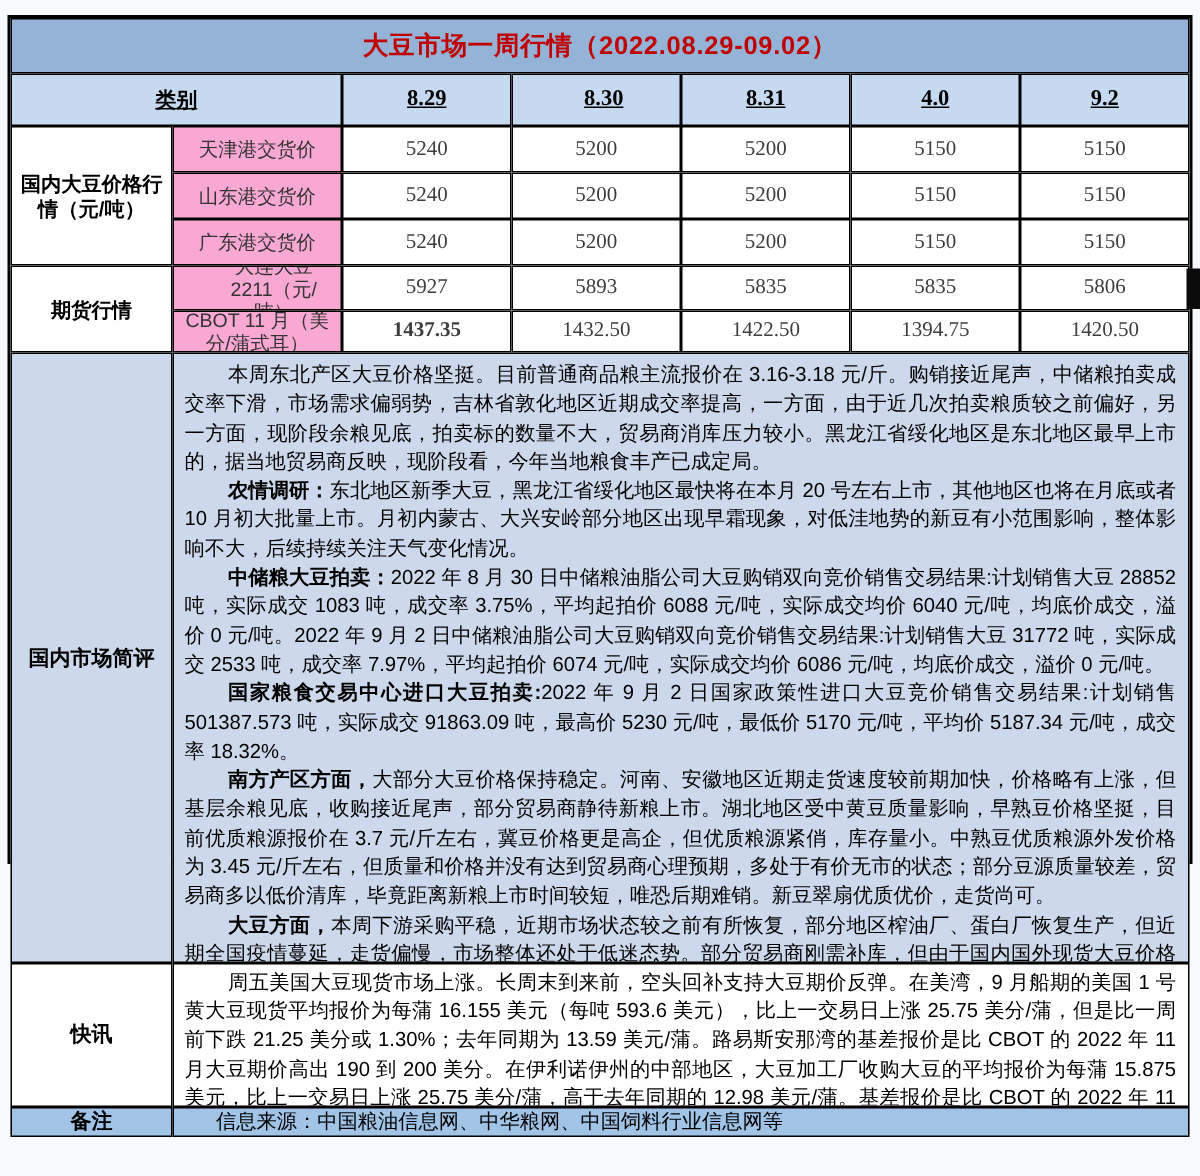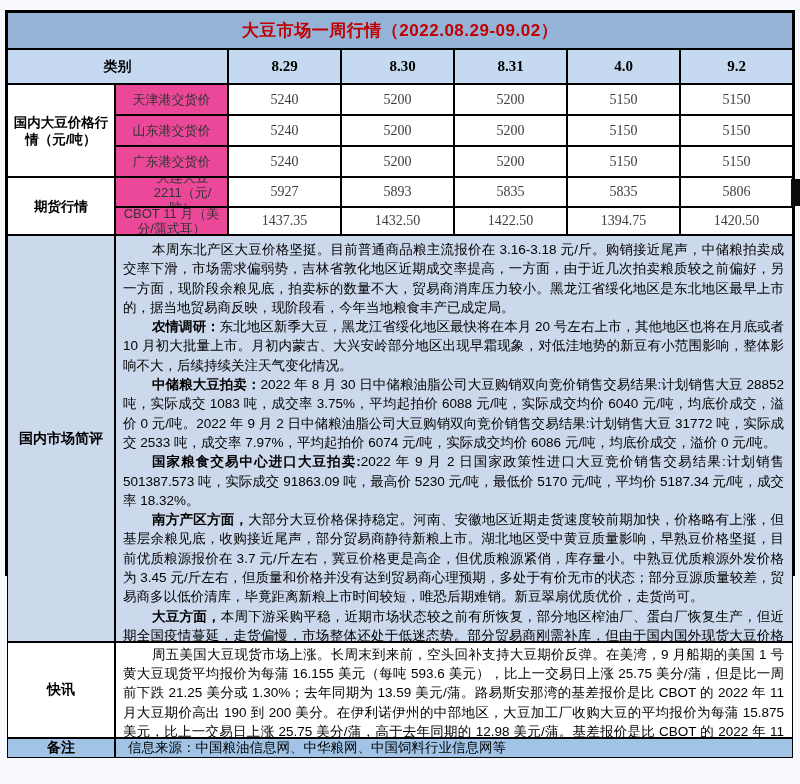--- a/index.html
+++ b/index.html
@@ -18,44 +18,44 @@
   .cell{
     border:1px solid #000;box-sizing:border-box;
     display:flex;align-items:center;justify-content:center;
     text-align:center;overflow:hidden;
   }
   .title-cell{
     grid-row:1;grid-column:1/-1;background:var(--title-bg,#95B3D7);
     color:var(--title-text,#C00000);font-weight:bold;font-size:17px;
     letter-spacing:.5px;
   }
-  .hdr{background:var(--header-bg,#C5DAF1);font-weight:bold;font-size:14px;}
+  .hdr{background:var(--header-bg,#C5DAF1);font-weight:bold;font-size:14px;text-decoration:underline;}
   .date-hdr{font-family:"Liberation Serif",serif;font-size:15px;}
   .group-label{font-weight:bold;font-size:13.5px;line-height:17px;padding:0 4px;background:#fff;}
-  .sub-label{font-size:13px;color:#333;line-height:15px;padding:0 6px;background:#ec4899;}
+  .sub-label{font-size:13px;color:#333;line-height:15px;padding:0 6px;background:#f9a8d4;}
   .val{font-family:"Liberation Serif",serif;font-size:14px;color:#3d3d3d;background:#fff;}
   .review-label{grid-row:8;grid-column:1;background:var(--review-bg,#CCD8EC);font-weight:bold;font-size:14px;}
   .review-body{
     grid-row:8;grid-column:2/-1;background:var(--review-bg,#CCD8EC);
     border:1px solid #000;box-sizing:border-box;
     padding:4px 8px 2px 7px;font-size:13.5px;line-height:19.3px;
     text-align:justify;overflow:hidden;
   }
   .flash-label{grid-row:9;grid-column:1;background:#fff;font-weight:bold;font-size:14px;}
   .flash-body{
     grid-row:9;grid-column:2/-1;background:#fff;
     border:1px solid #000;box-sizing:border-box;
     padding:2px 8px 2px 7px;font-size:13.5px;line-height:19.2px;
     text-align:justify;overflow:hidden;
   }
   .note-label{grid-row:10;grid-column:1;background:var(--note-bg,#A0C3E6);font-weight:bold;font-size:14px;}
   .note-body{
     grid-row:10;grid-column:2/-1;background:var(--note-bg,#A0C3E6);
     border:1px solid #000;box-sizing:border-box;
-    display:flex;align-items:center;padding-left:12px;font-size:13.5px;
+    display:flex;align-items:center;padding-left:28px;font-size:13.5px;
   }
   .para{text-indent:2.15em;margin:0;}
   .lead{font-weight:bold;}
   .edge-marker{position:absolute;left:791px;top:179px;width:9px;height:27px;background:#0b0b0b;}
 </style>
 </head>
 <body style="--title-bg: #95B3D7; --title-text: #C00000; --header-bg: #C5DAF1; --review-bg: #CCD8EC; --note-bg: #A0C3E6;">
 
 <div class="frame">
 
@@ -94,21 +94,21 @@
   <div class="cell group-label" style="grid-row:6/8;grid-column:1;">期货行情</div>
 
   <div class="cell sub-label" style="grid-row:6;grid-column:2;padding-left:28px;">大连大豆 2211（元/吨）</div>
   <div class="cell val" style="grid-row:6;grid-column:3;">5927</div>
   <div class="cell val" style="grid-row:6;grid-column:4;">5893</div>
   <div class="cell val" style="grid-row:6;grid-column:5;">5835</div>
   <div class="cell val" style="grid-row:6;grid-column:6;">5835</div>
   <div class="cell val" style="grid-row:6;grid-column:7;">5806</div>
 
   <div class="cell sub-label" style="grid-row:7;grid-column:2;">CBOT 11 月（美分/蒲式耳）</div>
-  <div class="cell val" style="grid-row:7;grid-column:3;">1437.35</div>
+  <div class="cell val" style="grid-row:7;grid-column:3;font-weight:bold;">1437.35</div>
   <div class="cell val" style="grid-row:7;grid-column:4;">1432.50</div>
   <div class="cell val" style="grid-row:7;grid-column:5;">1422.50</div>
   <div class="cell val" style="grid-row:7;grid-column:6;">1394.75</div>
   <div class="cell val" style="grid-row:7;grid-column:7;">1420.50</div>
 
   <div class="cell review-label">国内市场简评</div>
   <div class="review-body">
     <p class="para"><span class="lead"></span><span>本周东北产区大豆价格坚挺。目前普通商品粮主流报价在 3.16-3.18 元/斤。购销接近尾声，中储粮拍卖成交率下滑，市场需求偏弱势，吉林省敦化地区近期成交率提高，一方面，由于近几次拍卖粮质较之前偏好，另一方面，现阶段余粮见底，拍卖标的数量不大，贸易商消库压力较小。黑龙江省绥化地区是东北地区最早上市的，据当地贸易商反映，现阶段看，今年当地粮食丰产已成定局。</span></p>
     <p class="para"><span class="lead">农情调研：</span><span>东北地区新季大豆，黑龙江省绥化地区最快将在本月 20 号左右上市，其他地区也将在月底或者 10 月初大批量上市。月初内蒙古、大兴安岭部分地区出现早霜现象，对低洼地势的新豆有小范围影响，整体影响不大，后续持续关注天气变化情况。</span></p>
     <p class="para"><span class="lead">中储粮大豆拍卖：</span><span>2022 年 8 月 30 日中储粮油脂公司大豆购销双向竞价销售交易结果:计划销售大豆 28852 吨，实际成交 1083 吨，成交率 3.75%，平均起拍价 6088 元/吨，实际成交均价 6040 元/吨，均底价成交，溢价 0 元/吨。2022 年 9 月 2 日中储粮油脂公司大豆购销双向竞价销售交易结果:计划销售大豆 31772 吨，实际成交 2533 吨，成交率 7.97%，平均起拍价 6074 元/吨，实际成交均价 6086 元/吨，均底价成交，溢价 0 元/吨。</span></p>

